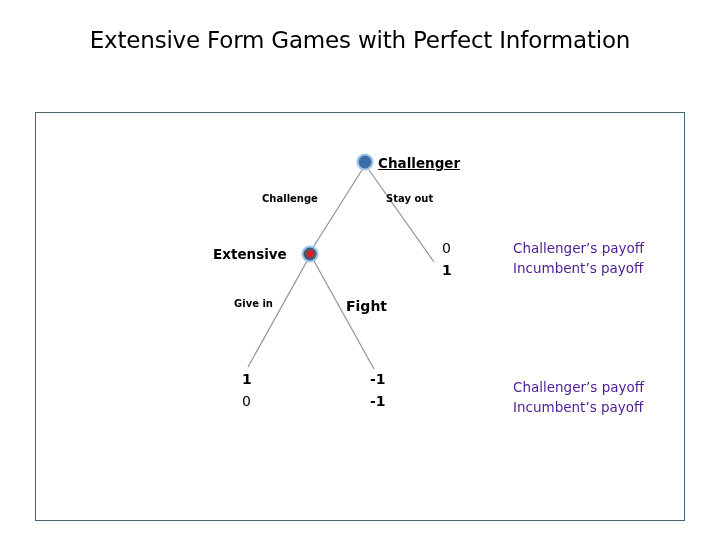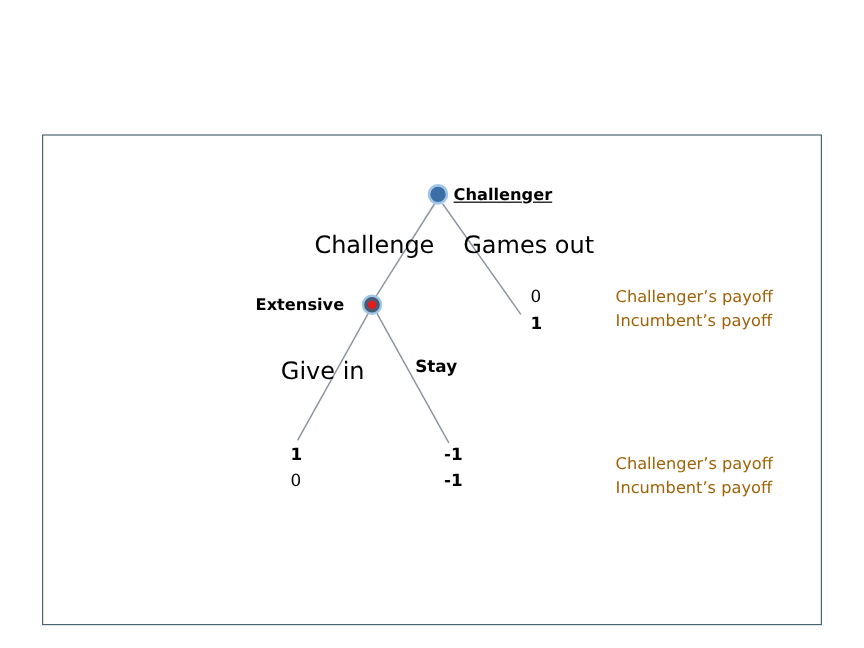--- a/index.html
+++ b/index.html
@@ -68,55 +68,56 @@
     font-family: "DejaVu Sans", sans-serif;
     color: #000000;
     white-space: nowrap;
     line-height: 1.15;
   }
   .lbl-player {
     font-size: 13.5px;
     font-weight: 700;
   }
   .lbl-action {
-    font-size: 20px;
-    font-weight: 400;
+    font-size: 10px;
+    font-weight: 700;
   }
   .lbl-action-bold {
     font-size: 14px;
     font-weight: 700;
   }
   .payoff {
     position: absolute;
     font-family: "DejaVu Sans", sans-serif;
     font-size: 14px;
     color: #000000;
     white-space: nowrap;
   }
   .payoff.reg { font-weight: 400; }
   .payoff.bold { font-weight: 700; }
 
   .legend {
     position: absolute;
     font-family: "DejaVu Sans", sans-serif;
     font-size: 13.5px;
     font-weight: 400;
-    color: #a16207;
+    color: #4c1d95;
     white-space: nowrap;
     line-height: 1.45;
   }
 
   
 </style>
 </head>
 <body>
 
 <div id="slide">
 
   <div id="title-block">
+    <div class="title-line">Extensive Form Games with Perfect Information</div>
   </div>
 
   <div id="content-frame"></div>
 
   <svg id="tree-svg" viewBox="0 0 720 540" xmlns="http://www.w3.org/2000/svg">
 
     <line x1="362" y1="170" x2="312" y2="249" stroke="#8a94a0" stroke-width="1.2"></line>
     <line x1="369" y1="170" x2="434" y2="262" stroke="#8a94a0" stroke-width="1.2"></line>
 
     <line x1="307" y1="261" x2="248" y2="367" stroke="#8a94a0" stroke-width="1.2"></line>
@@ -127,25 +128,25 @@
     <circle cx="310" cy="254" r="7.5" fill="#4a5a72" stroke="#9ec4e8" stroke-width="2"></circle>
     <circle cx="310" cy="254" r="3.4" fill="#e8191b"></circle>
   </svg>
 
   <div class="lbl lbl-player" style="left:378px; top:156px;text-decoration:underline;">Challenger</div>
 
   <div class="lbl lbl-player" style="left:213px; top:247px;">Extensive</div>
 
   <div class="lbl lbl-action" style="left:262px; top:193px;">Challenge</div>
 
-  <div class="lbl lbl-action" style="left:386px; top:193px;">Games out</div>
+  <div class="lbl lbl-action" style="left:386px; top:193px;">Stay out</div>
 
   <div class="lbl lbl-action" style="left:218px; top:298px;margin-left:16px;">Give in</div>
 
-  <div class="lbl lbl-action-bold" style="left:346px; top:298px;">Stay</div>
+  <div class="lbl lbl-action-bold" style="left:346px; top:298px;">Fight</div>
 
   <div class="payoff reg" style="left:442px; top:240px;">0</div>
   <div class="payoff bold" style="left:442px; top:262px;">1</div>
 
   <div class="payoff bold" style="left:242px; top:371px;">1</div>
   <div class="payoff reg" style="left:242px; top:393px;">0</div>
 
   <div class="payoff bold" style="left:370px; top:371px;">-1</div>
   <div class="payoff bold" style="left:370px; top:393px;">-1</div>
 

